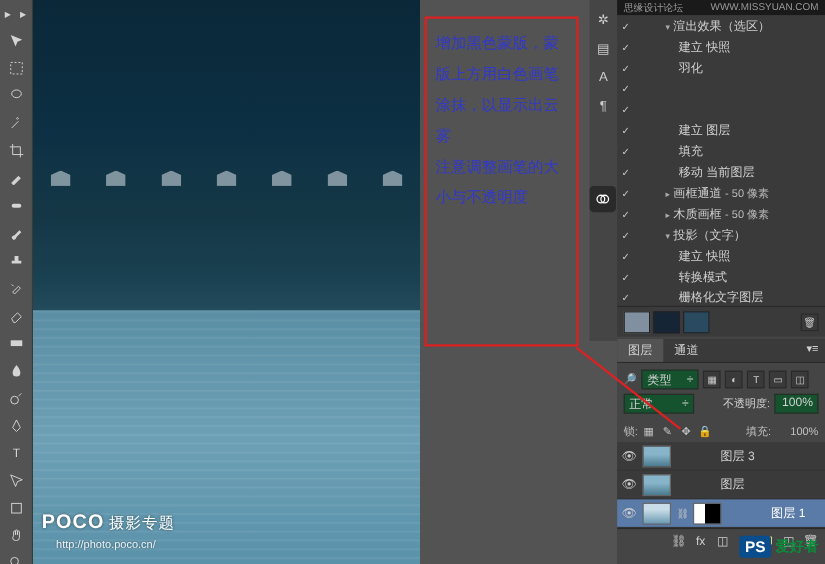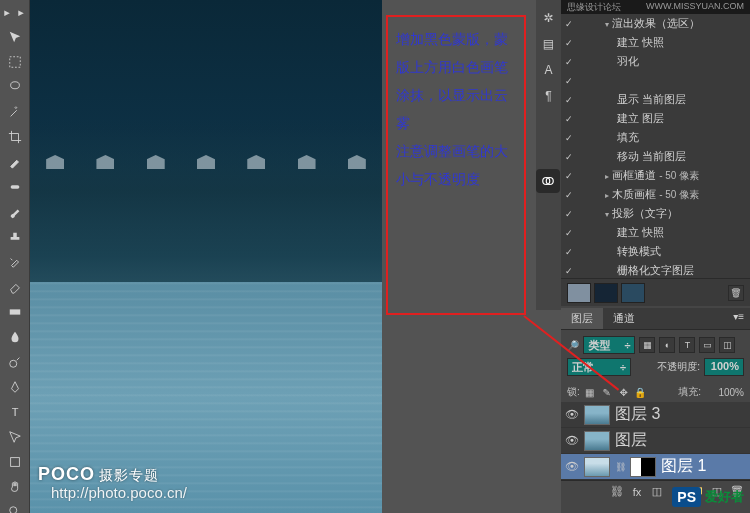--- a/index.html
+++ b/index.html
@@ -17,21 +17,21 @@
     .canvas { position: absolute; left: 30px; top: 0; width: 352px; height: 513px; overflow: hidden; }
     .image-bg { width: 100%; height: 100%; background: linear-gradient(180deg, #0a2838 0%, #0d3044 25%, #1a4860 50%, #7ba8bc 68%, #89b3c5 75%, #6a9db3 100%); position: relative; }
     .trees { position: absolute; top: 120px; left: 0; right: 0; height: 180px; background: linear-gradient(180deg, transparent 0%, rgba(20,50,60,0.6) 40%, rgba(30,70,85,0.8) 100%); }
     .houses { position: absolute; top: 155px; left: 0; right: 0; height: 30px; display: flex; justify-content: space-around; opacity: 0.6; }
     .house { width: 18px; height: 14px; background: #c8d4da; clip-path: polygon(50% 0, 100% 30%, 100% 100%, 0 100%, 0 30%); }
     .water { position: absolute; bottom: 0; left: 0; right: 0; height: 45%; background: linear-gradient(180deg, #5a8ea4 0%, #6da0b5 50%, #5a92aa 100%); }
     .water::before { content: ""; position: absolute; inset: 0; background: repeating-linear-gradient(180deg, transparent 0px, rgba(255,255,255,0.08) 1px, transparent 3px, transparent 8px); }
     
     .watermark-poco { position: absolute; bottom: 28px; left: 8px; color: #fff; font-size: 18px; font-weight: bold; letter-spacing: 1px; text-shadow: 0 0 3px rgba(0,0,0,0.5); }
     .watermark-poco-sub { font-size: 14px; font-weight: normal; margin-left: 4px; }
-    .watermark-url { position: absolute; bottom: 12px; left: 8px; color: #fff; font-size: 15px; opacity: 0.9; text-shadow: 0 0 2px rgba(0,0,0,0.5); padding-left: 13px; }
+    .watermark-url { position: absolute; bottom: 12px; left: 8px; color: #fff; font-size: 10px; opacity: 0.9; text-shadow: 0 0 2px rgba(0,0,0,0.5); padding-left: 13px; }
     
     
     .gap { position: absolute; left: 382px; top: 0; width: 154px; height: 513px; background: #535353; }
     
     
     .anno-box { position: absolute; left: 386px; top: 15px; width: 140px; height: 300px; border: 2px solid #e02020; padding: 8px; z-index: 5; }
     .anno-text { color: #3038d0; font-size: 14px; line-height: 2.0; }
     .anno-line { position: absolute; left: 524px; top: 315px; width: 120px; height: 2px; background: #e02020; transform-origin: left center; transform: rotate(38deg); z-index: 5; }
     
     
@@ -56,39 +56,39 @@
     
     
     .layers-panel { position: absolute; bottom: 0; left: 0; right: 0; height: 205px; background: #454545; }
     .panel-tabs { display: flex; height: 22px; background: #3a3a3a; border-bottom: 1px solid #2a2a2a; }
     .panel-tab { padding: 3px 10px; font-size: 11px; color: #d0d0d0; }
     .panel-tab.active { background: #535353; }
     .panel-menu { margin-left: auto; padding: 3px 6px; font-size: 10px; }
     
     .layers-controls { padding: 4px 6px; font-size: 11px; }
     .ctrl-row { display: flex; align-items: center; gap: 4px; height: 22px; }
-    .ctrl-row select, .ctrl-row .sel { background: #0f766e; border: 1px solid #2a2a2a; color: #d0d0d0; font-size: 11px; padding: 1px 4px; height: 18px; font-weight: bold; }
+    .ctrl-row select, .ctrl-row .sel { background: #14532d; border: 1px solid #2a2a2a; color: #d0d0d0; font-size: 11px; padding: 1px 4px; height: 18px; }
     .kind-sel { width: 52px; display: flex; align-items: center; }
     .icon-btn { width: 16px; height: 16px; border: 1px solid #2a2a2a; background: #3a3a3a; display: flex; align-items: center; justify-content: center; font-size: 9px; color: #ccc; }
     .blend-sel { width: 64px; display: flex; align-items: center; }
     .pct-box { width: 40px; text-align: right; }
     
     .lock-row { display: flex; align-items: center; gap: 3px; height: 20px; font-size: 10px; color: #c0c0c0; padding: 0 6px; }
     .lock-ic { width: 14px; height: 14px; display: flex; align-items: center; justify-content: center; font-size: 10px; }
     
     .layers-list { background: #3a3a3a; }
     .layer-row { display: flex; align-items: center; height: 26px; border-bottom: 1px solid #333; padding: 0 4px; gap: 5px; }
     .layer-row.selected { background: #5a7aa8; color: #fff; }
     .eye { width: 14px; font-size: 11px; color: #ccc; }
     .thumb { width: 26px; height: 20px; border: 1px solid #666; background: #fff; }
     .thumb-img { background: linear-gradient(180deg, #87b4c8 40%, #4a7a90 100%); }
     .thumb-main { background: linear-gradient(180deg, #c8dde8 30%, #6a9ab0 100%); }
     .mask { width: 26px; height: 20px; border: 1px solid #666; background: linear-gradient(90deg, #fff 40%, #000 40%); }
     .link-ic { width: 10px; font-size: 9px; color: #ccc; }
-    .layer-name { font-size: 16px; }
+    .layer-name { font-size: 11px; margin-left: 40px; }
     
     .layers-footer { display: flex; height: 22px; background: #454545; align-items: center; justify-content: flex-end; gap: 6px; padding: 0 6px; border-top: 1px solid #2a2a2a; }
     .footer-ic { width: 14px; height: 14px; color: #ccc; font-size: 11px; display: flex; align-items: center; justify-content: center; }
     
     .adobe-cc { position: absolute; left: 536px; bottom: 320px; width: 24px; height: 24px; border-radius: 4px; background: #2a2a2a; display: flex; align-items: center; justify-content: center; }
     .adobe-cc svg { width: 14px; height: 14px; }
     
     .ps-watermark { position: absolute; right: 6px; bottom: 6px; font-size: 14px; font-weight: bold; display: flex; align-items: center; gap: 4px; z-index: 10; }
     .ps-badge { background: #0a4d8c; color: #fff; padding: 2px 5px; border-radius: 3px; font-size: 14px; }
     .ps-text { color: #0a8c3a; font-size: 13px; }
@@ -261,21 +261,20 @@
         </div>
         <div class="history-item">
           <span class="chk">✓</span>
           <span class="indent2"><span class="tri"></span> <span class="lbl">羽化</span></span>
         </div>
         <div class="history-item">
           <span class="chk">✓</span>
         </div>
         <div class="history-item">
           <span class="chk">✓</span>
-          <span class="indent2"><span class="tri"></span> <span class="lbl">显示 当前图层</span></span>
         </div>
         <div class="history-item">
           <span class="chk">✓</span>
           <span class="indent2"><span class="tri"></span> <span class="lbl">建立 图层</span></span>
         </div>
         <div class="history-item">
           <span class="chk">✓</span>
           <span class="indent2"><span class="tri"></span> <span class="lbl">填充</span></span>
         </div>
         <div class="history-item">

